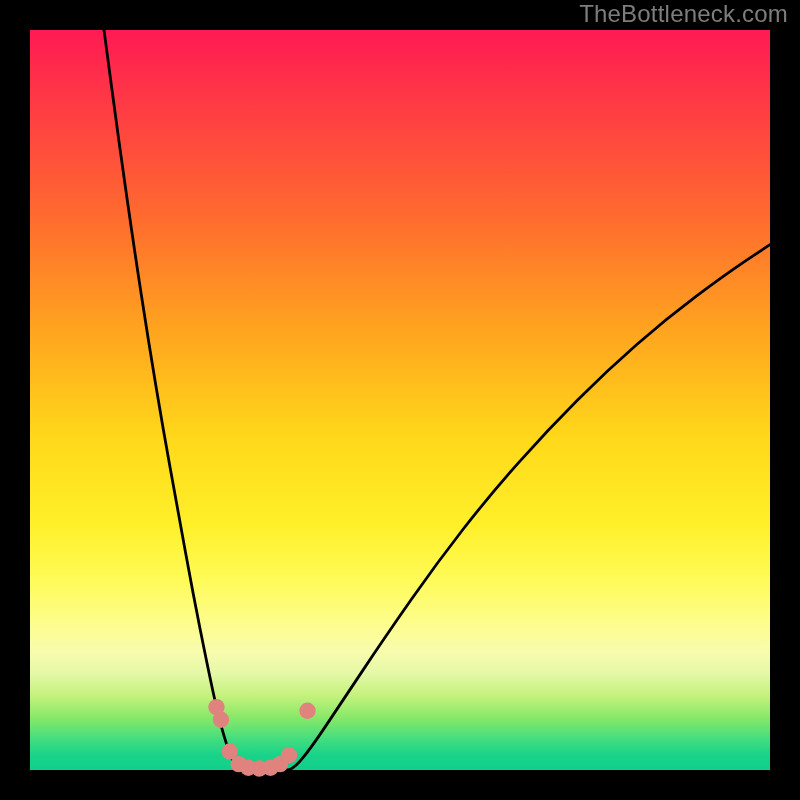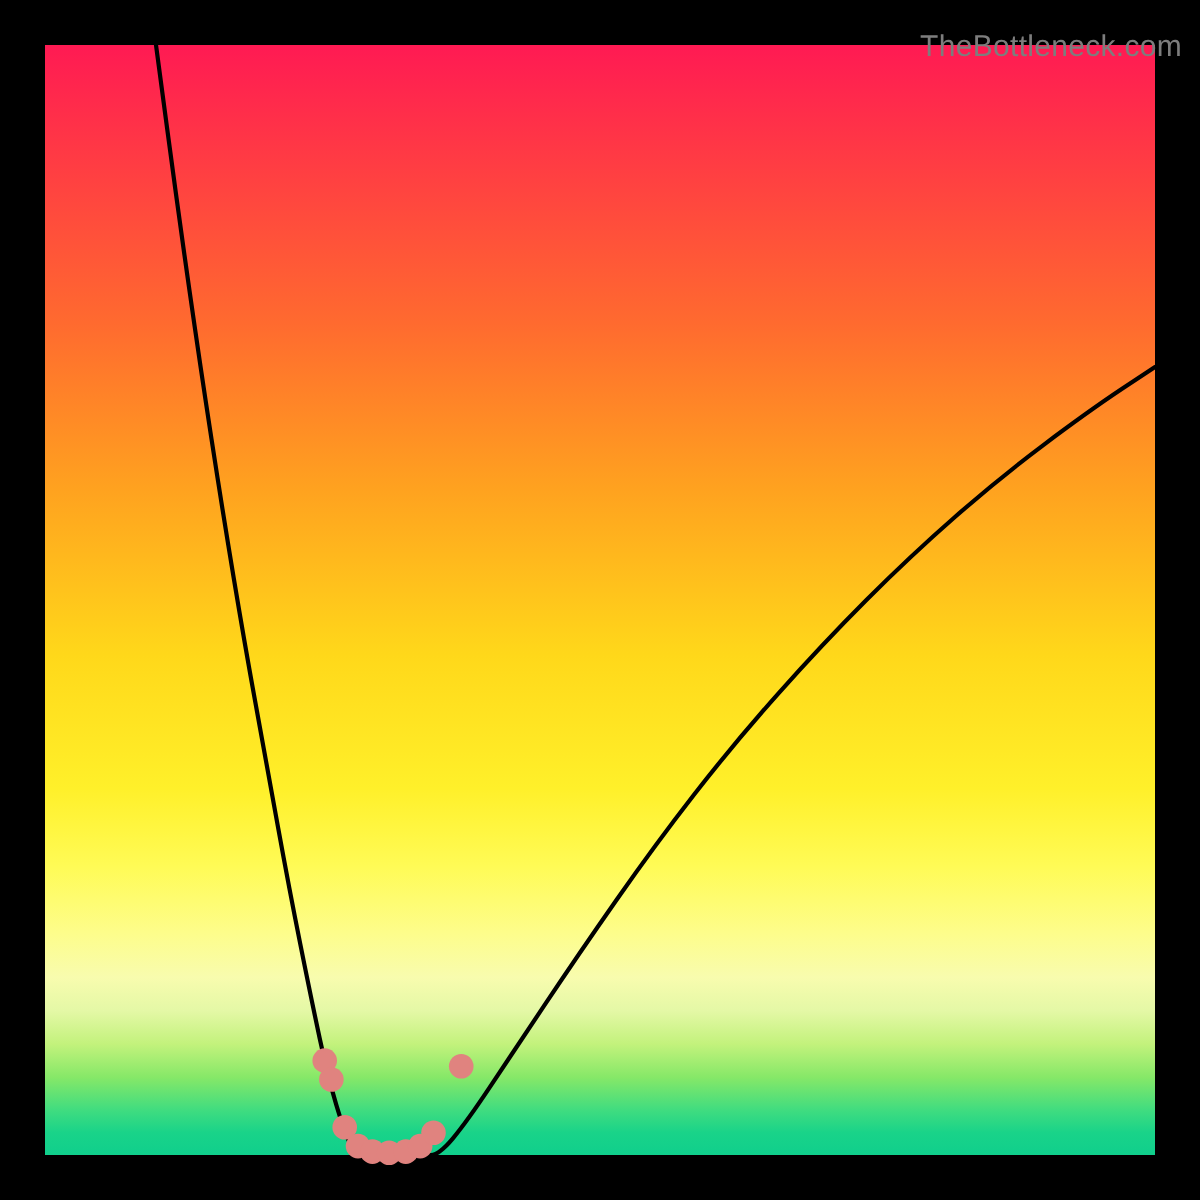--- a/index.html
+++ b/index.html
@@ -12,24 +12,24 @@
     overflow: hidden;
   }
   .frame {
     position: relative;
     width: 800px;
     height: 800px;
     background: #000;
   }
   .watermark {
     position: absolute;
-    top: 20px;
+    top: 0;
     right: 12px;
     color: #7d7d7d;
-    font-size: 20px;
+    font-size: 24px;
     font-weight: 500;
     letter-spacing: 0.2px;
   }
   .plot {
     position: absolute;
     left: 30px;
     top: 30px;
     width: 740px;
     height: 740px;
     background: linear-gradient(to bottom,

